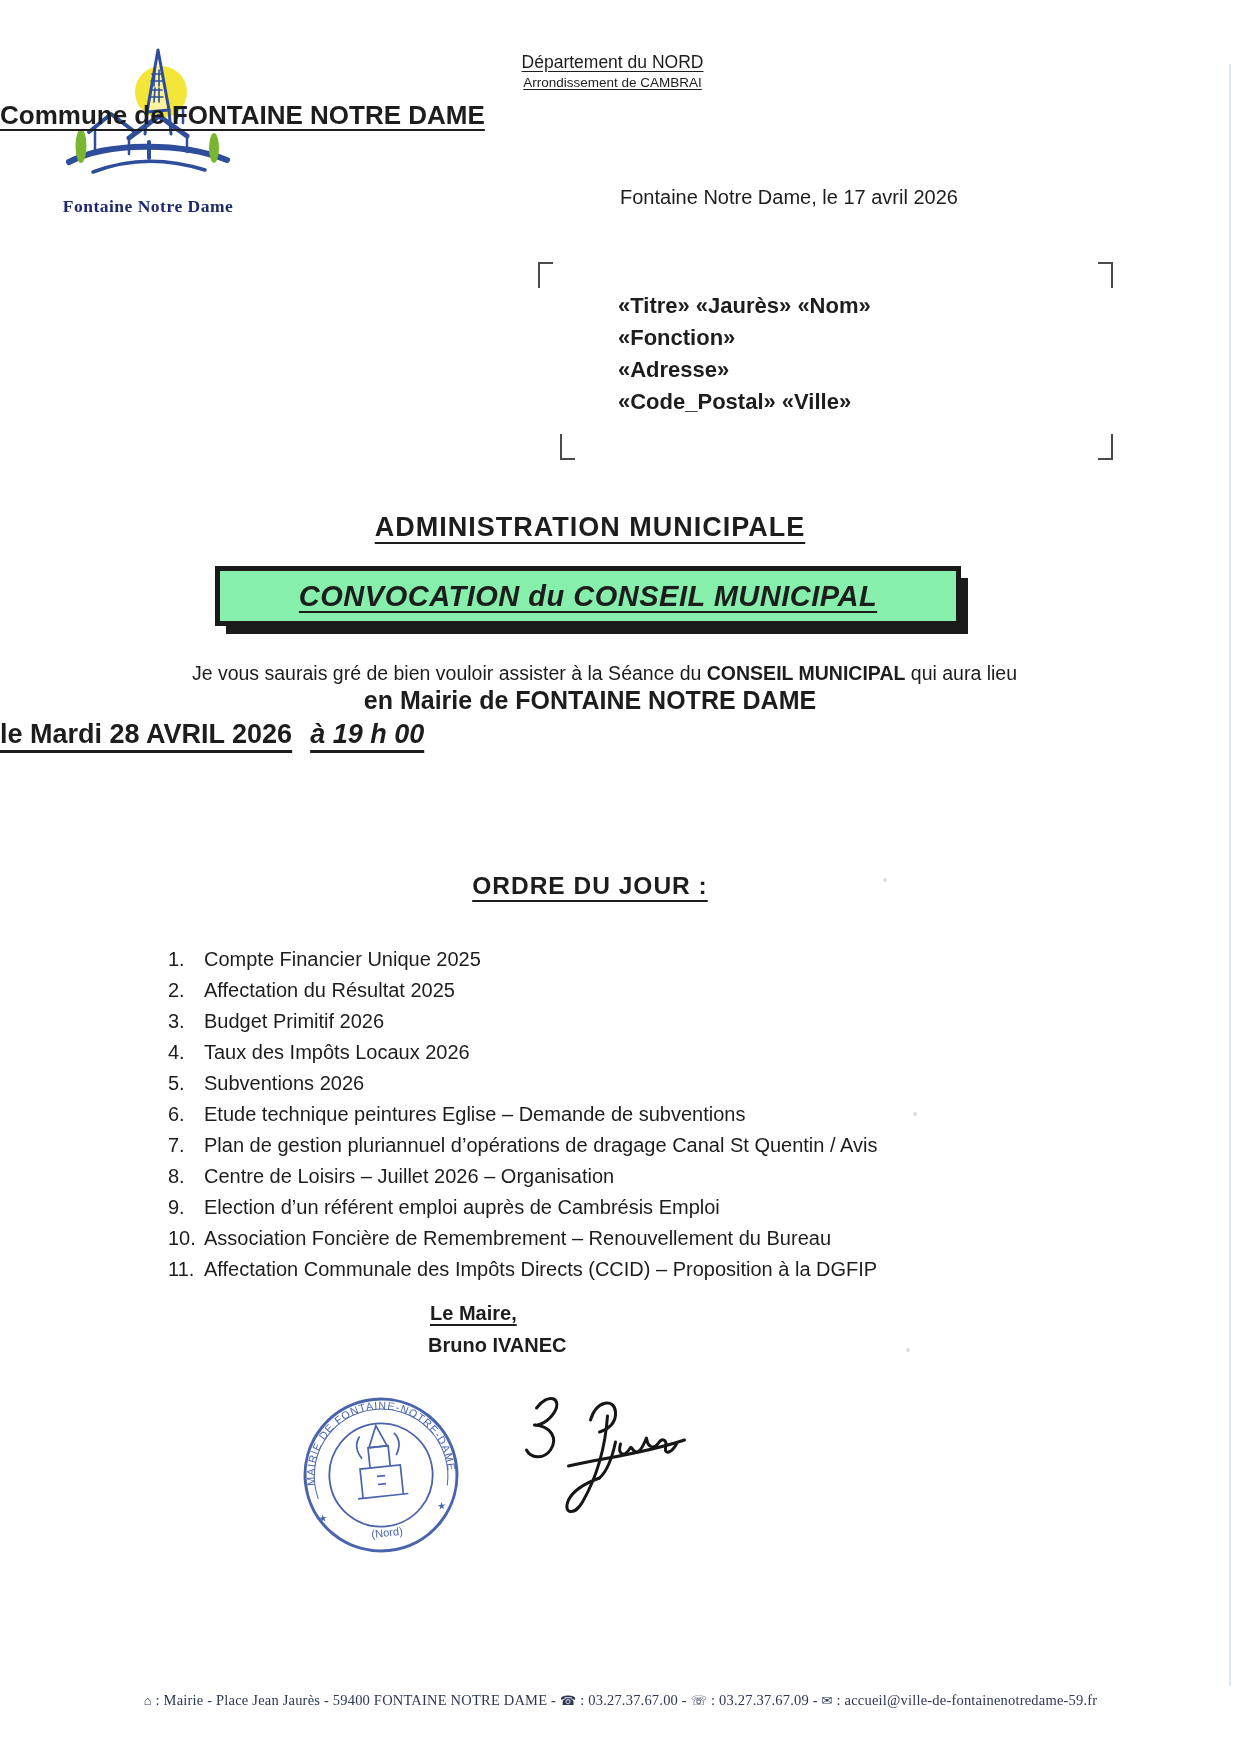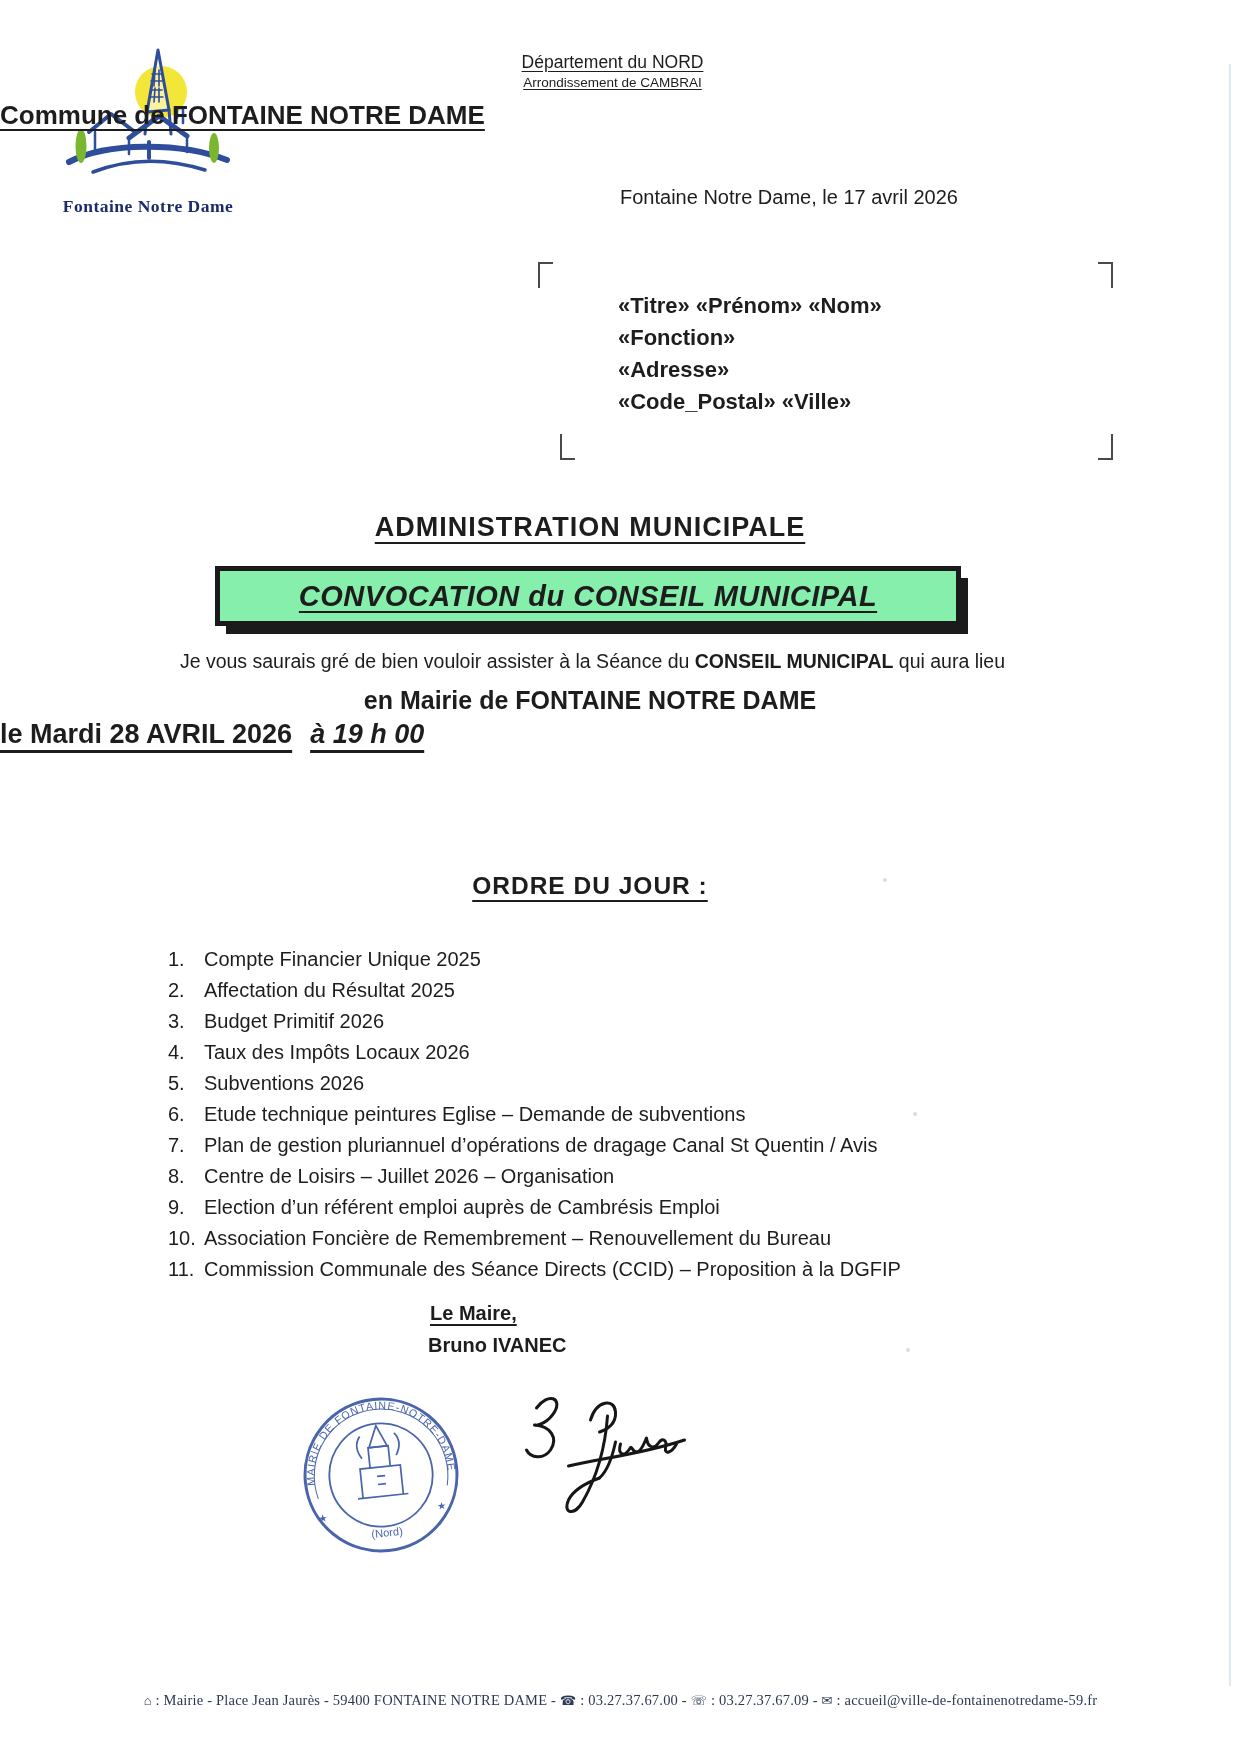--- a/index.html
+++ b/index.html
@@ -100,32 +100,32 @@
   </div>
   <div class="abs commune">Commune de FONTAINE NOTRE DAME</div>
   <div class="abs dateline">Fontaine Notre Dame, le 17 avril 2026</div>
 
   <div class="abs crop tl"></div>
   <div class="abs crop tr"></div>
   <div class="abs crop bl"></div>
   <div class="abs crop br"></div>
 
   <div class="abs recipient">
-    <div>«Titre» «Prénom» «Nom»</div>
+    <div>«Titre» «Jaurès» «Nom»</div>
     <div>«Fonction»</div>
     <div>«Adresse»</div>
     <div>«Code_Postal» «Ville»</div>
   </div>
 
   <div class="abs admin-title">ADMINISTRATION MUNICIPALE</div>
   <div class="abs convocation-box">
     <span class="convocation-text">CONVOCATION du CONSEIL MUNICIPAL</span>
   </div>
 
-  <p class="abs intro" style="margin:0"><span>Je vous saurais gré de bien vouloir assister à la Séance du </span><b>CONSEIL MUNICIPAL</b><span> qui aura lieu</span></p>
+  <p class="abs intro" style="margin:12px"><span>Je vous saurais gré de bien vouloir assister à la Séance du </span><b>CONSEIL MUNICIPAL</b><span> qui aura lieu</span></p>
   <div class="abs location-line">en Mairie de FONTAINE NOTRE DAME</div>
   <div class="abs datetime-line">
     <span class="u-wrap"><span>le Mardi 28 AVRIL 2026</span><span class="it">à  19 h 00</span></span>
   </div>
 
   <div class="abs ordre-title">ORDRE DU JOUR :</div>
   <ol class="abs agenda">
     <li>
         <span class="num">1.</span>
         <span>Compte Financier Unique 2025</span>
@@ -161,21 +161,21 @@
     <li>
         <span class="num">9.</span>
         <span>Election d’un référent emploi auprès de Cambrésis Emploi</span>
       </li>
     <li>
         <span class="num">10.</span>
         <span>Association Foncière de Remembrement – Renouvellement du Bureau</span>
       </li>
     <li>
         <span class="num">11.</span>
-        <span>Commission Communale des Séance Directs (CCID) – Proposition à la DGFIP</span>
+        <span>Affectation Communale des Impôts Directs (CCID) – Proposition à la DGFIP</span>
       </li>
   </ol>
 
   <div class="abs maire-role">Le Maire,</div>
   <div class="abs maire-name">Bruno IVANEC</div>
 
   <div class="abs stamp-wrap">
     <svg width="162" height="162" viewBox="0 0 160 160">
       <g transform="rotate(-6 80 80)">
         <g fill="none" stroke="#3b57a6">

